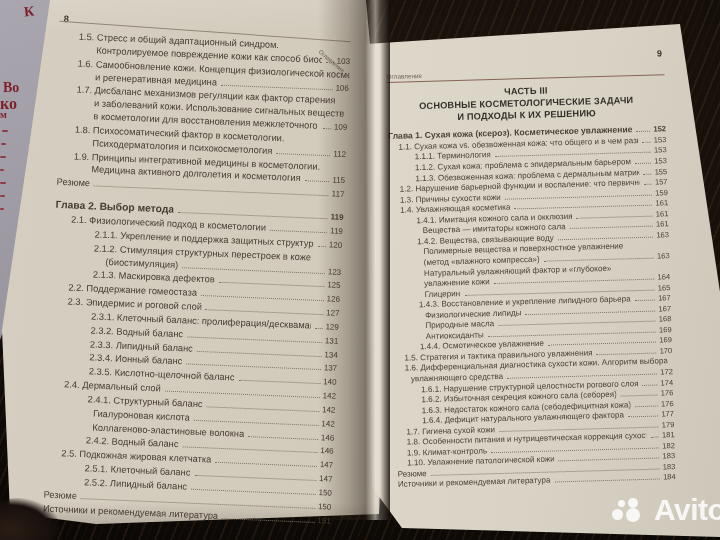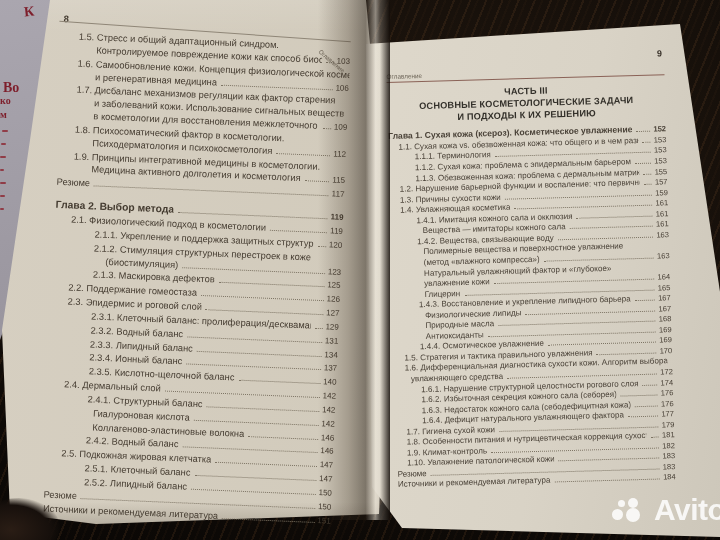--- a/index.html
+++ b/index.html
@@ -19,21 +19,21 @@
 
   
   .side-book{
     position:absolute;inset:0;z-index:1;
     clip-path:polygon(0px 0px,52px 0px,14px 300px,0px 340px);
     background:linear-gradient(170deg,#aaa6af 0%,#9b97a0 45%,#8a8690 100%);
   }
   .cover-letter{position:absolute;color:#7e1f2c;font-family:"Liberation Serif",serif;font-weight:bold;}
   .cl-0{left:24px;top:4px;font-size:14px;transform:rotate(-6deg);}
   .cl-1{left:3px;top:80px;font-size:14px;}
-  .cl-2{left:0px;top:95px;font-size:10px;}
+  .cl-2{left:0px;top:95px;font-size:16px;}
   .cl-3{left:0px;top:109px;font-size:10px;}
   .cover-mark{position:absolute;width:6px;height:2px;background:#8c2430;opacity:.8;border-radius:1px;}
 
   
   .left-page{
     position:absolute;inset:0;z-index:2;
     clip-path:polygon(50px 0px,366px 0px,389px 255px,379px 514px,96px 524px,10px 513px,2px 330px,30px 140px);
     background:linear-gradient(95deg,#d6cfc1 0%,#d2cbbc 50%,#c6beaf 70%,#a89f8f 86%,#8d8473 100%);
   }
   .left-page::after{content:"";position:absolute;inset:0;

